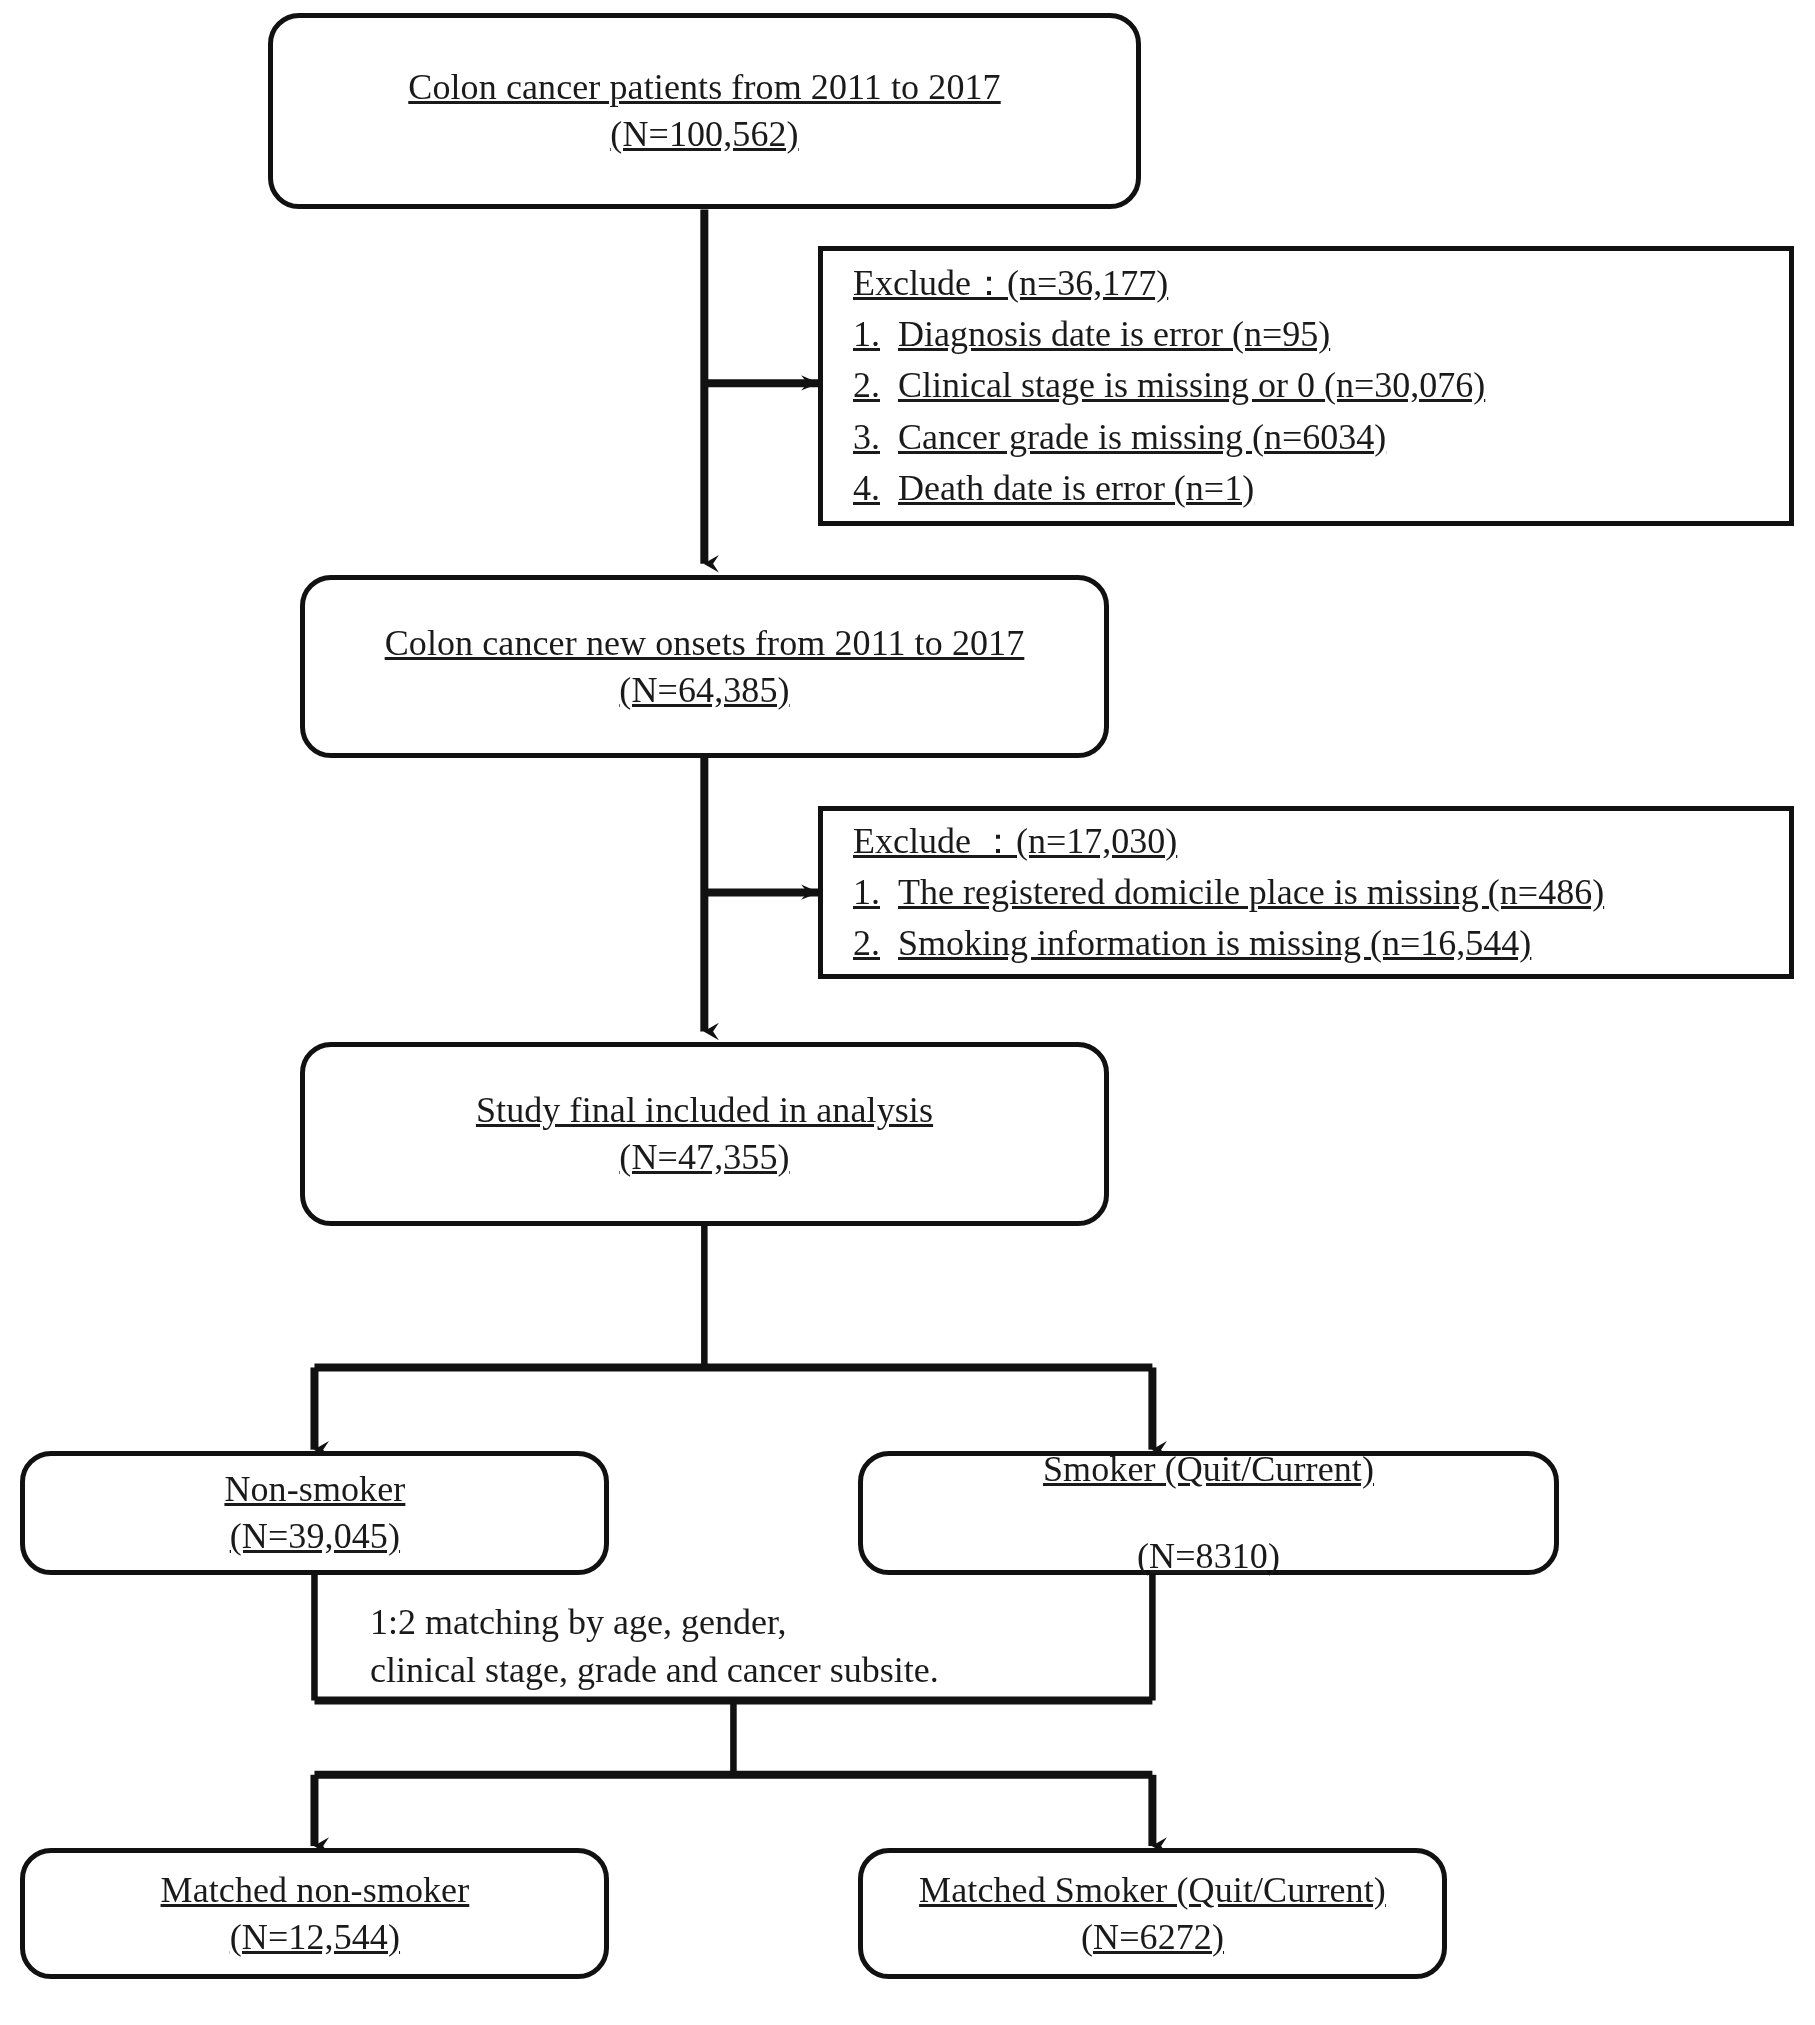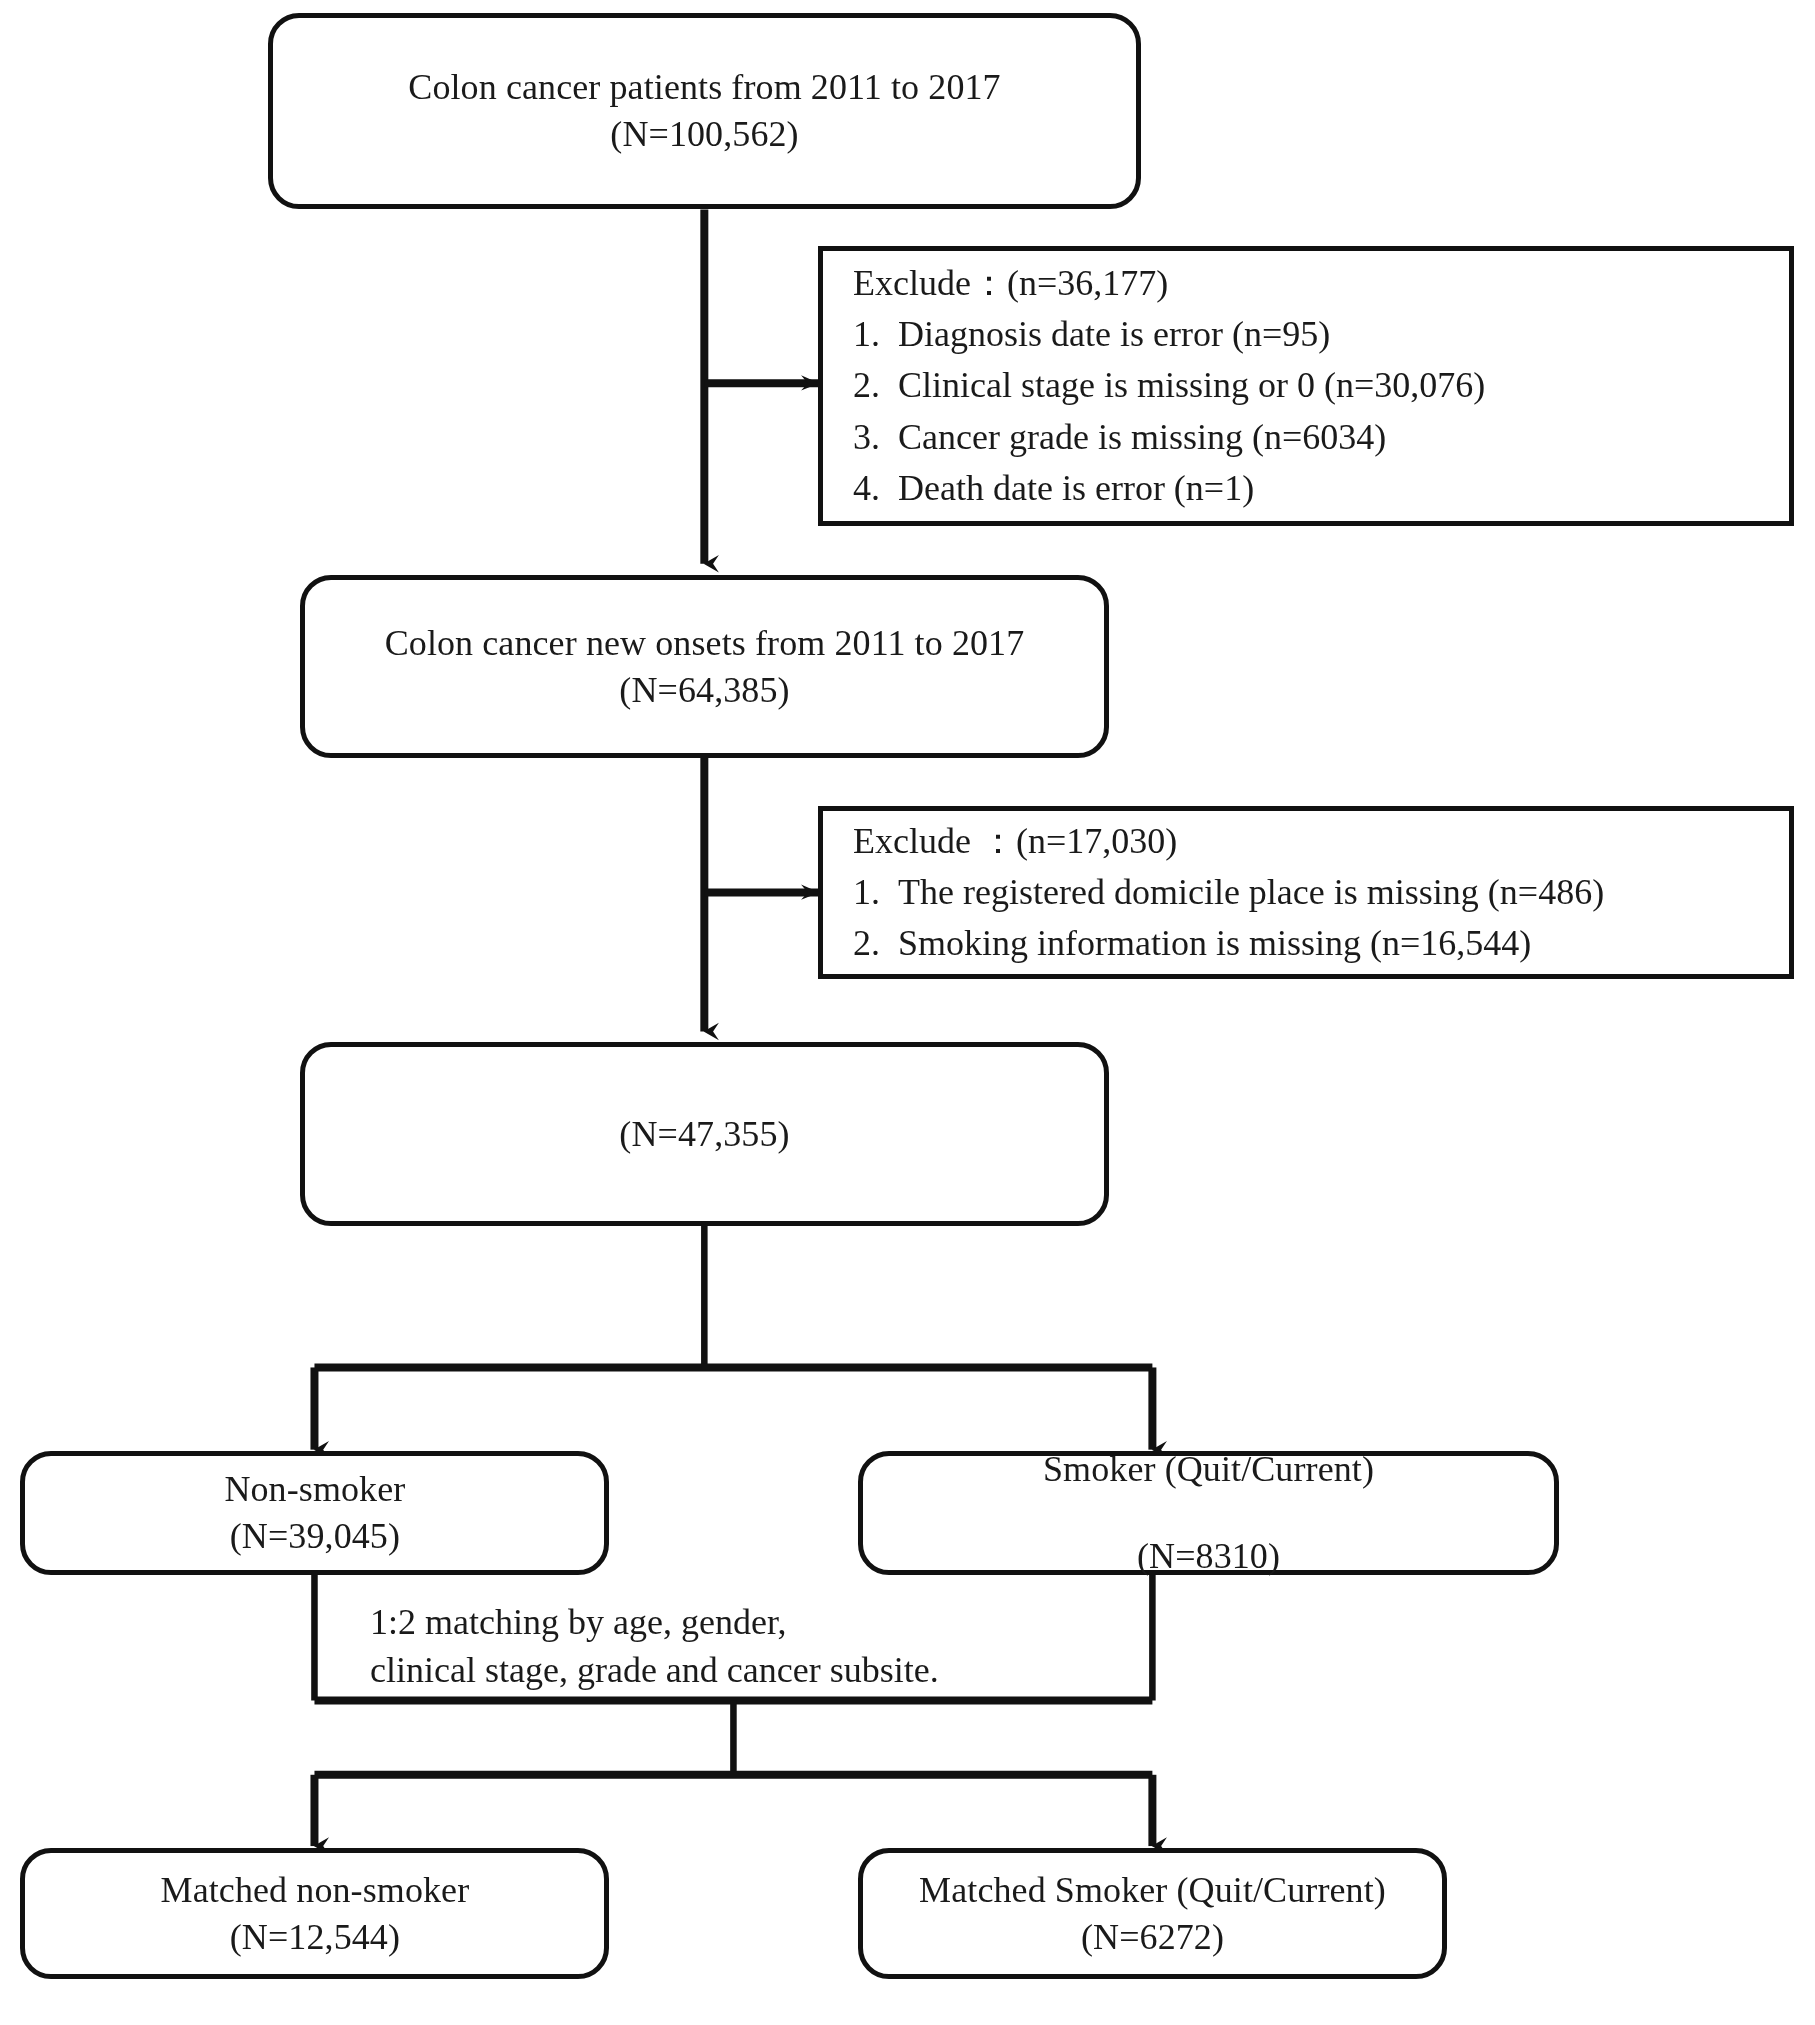--- a/index.html
+++ b/index.html
@@ -30,20 +30,21 @@
     position: absolute;
     box-sizing: border-box;
     background: #ffffff;
     border: 5.1px solid #111111;
     display: flex;
     flex-direction: column;
     align-items: center;
     justify-content: center;
     text-align: center;
     z-index: 3;
+    text-decoration: underline;
   }
   .node.rounded {
     border-radius: 31px;
   }
   .node.square {
     border-radius: 0;
     align-items: flex-start;
     justify-content: center;
     text-align: left;
   }
@@ -171,20 +172,21 @@
         </li>
         <li class="excl-item">
           <span class="excl-num">2.</span>
           <span>Smoking information is missing (n=16,544)</span>
         </li>
       </ul>
     </div>
   </div>
 
   <div class="node rounded" style="left:300px; top:1042px; width:809px; height:184px;">
+    <span class="node-line">Study final included in analysis</span>
     <span class="node-line">(N=47,355)</span>
   </div>
 
   <div class="node rounded" style="left:20.4px; top:1451px; width:589px; height:124px;">
     <span class="node-line">Non-smoker</span>
     <span class="node-line">(N=39,045)</span>
   </div>
 
   <div class="node rounded" style="left:858px; top:1451px; width:701px; height:124px;gap:40px;">
     <span class="node-line">Smoker (Quit/Current)</span>

